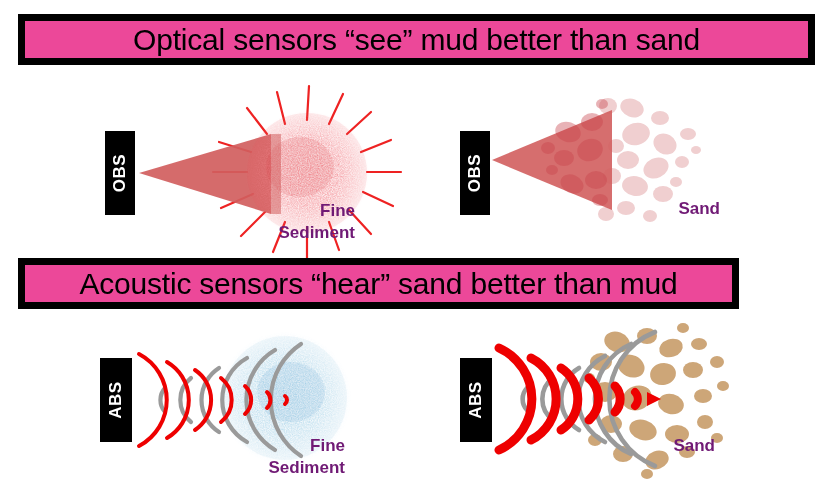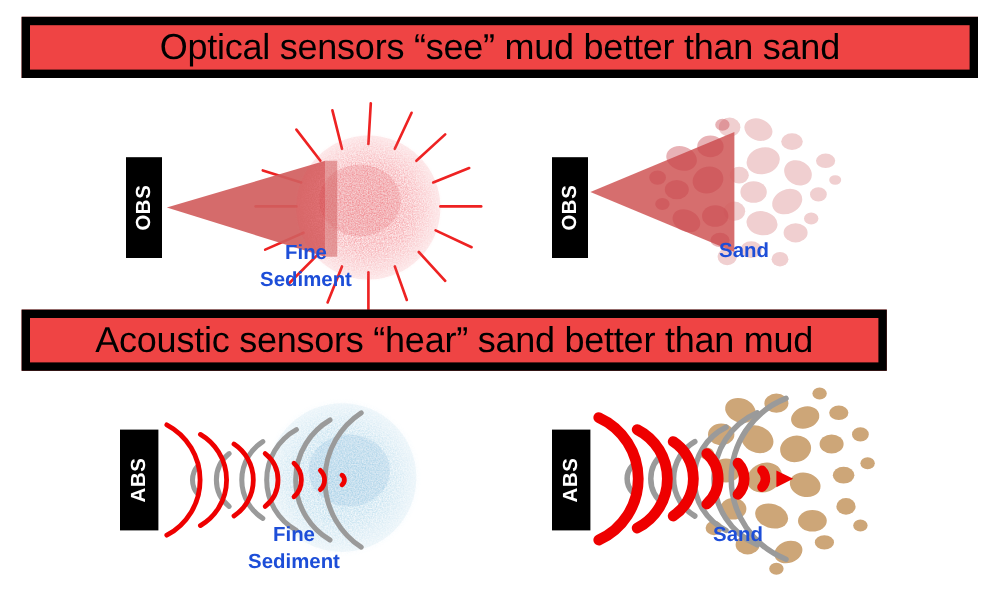--- a/index.html
+++ b/index.html
@@ -11,21 +11,21 @@
     width: 827px;
     height: 491px;
     position: relative;
     overflow: hidden;
     font-family: "Liberation Sans", sans-serif;
   }
 
   
   .banner {
     position: absolute;
-    background: #ef4444;
+    background: #ec4899;
     border: 7px solid #000000;
     display: flex;
     align-items: center;
     justify-content: center;
     box-sizing: border-box;
   }
   .banner-text {
     font-family: "Liberation Sans", sans-serif;
     font-size: 30px;
     font-weight: 400;
@@ -68,22 +68,22 @@
     transform: rotate(-90deg);
     white-space: nowrap;
   }
 
   
   .caption {
     position: absolute;
     font-family: "Liberation Sans", sans-serif;
     font-weight: bold;
     font-size: 17px;
-    color: #1d4ed8;
-    text-align: center;
+    color: #701a75;
+    text-align: right;
     line-height: 1.32;
     white-space: pre-line;
     width: 200px;
   }
   #caption-obs-fine { left: 155px; top: 200px; }
   #caption-obs-sand { left: 520px; top: 198px; }
   #caption-abs-fine { left: 145px; top: 435px; }
   #caption-abs-sand { left: 515px; top: 435px; }
 
   svg { display: block; overflow: visible; }

